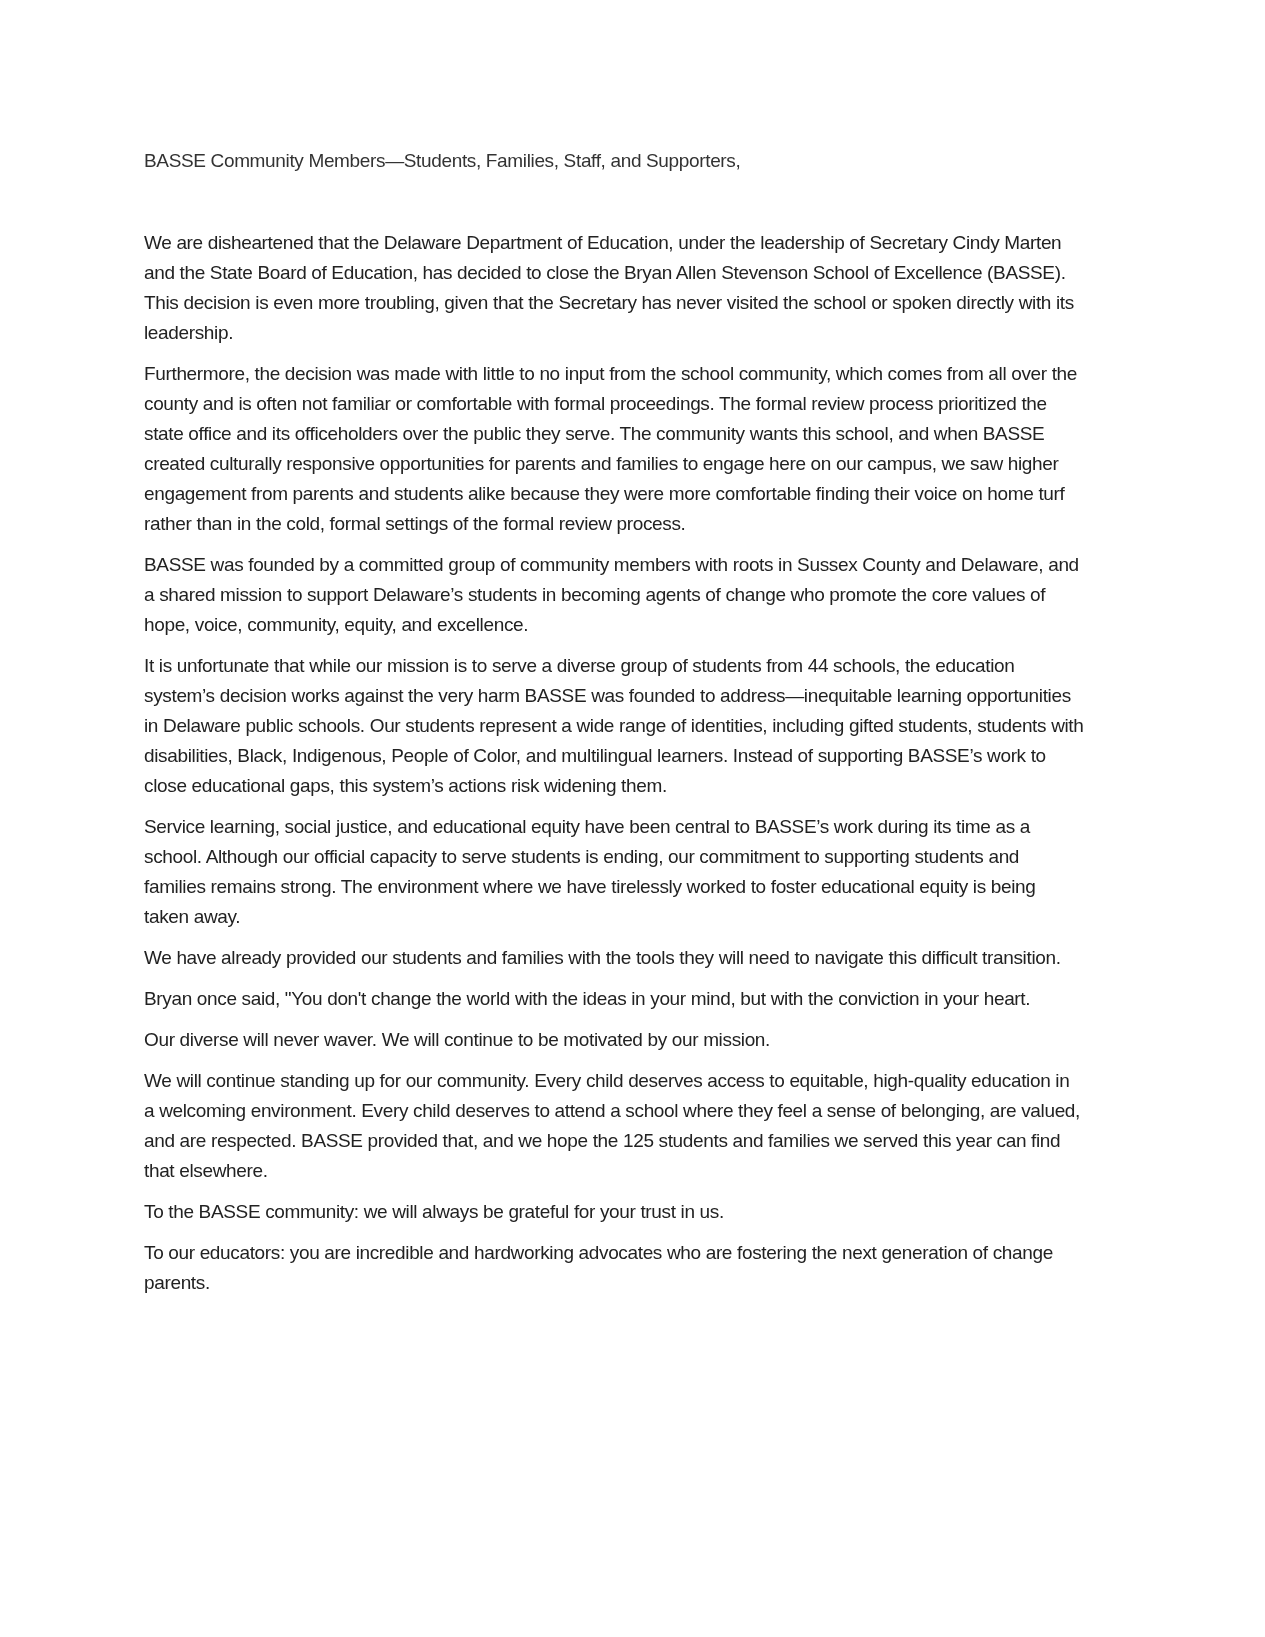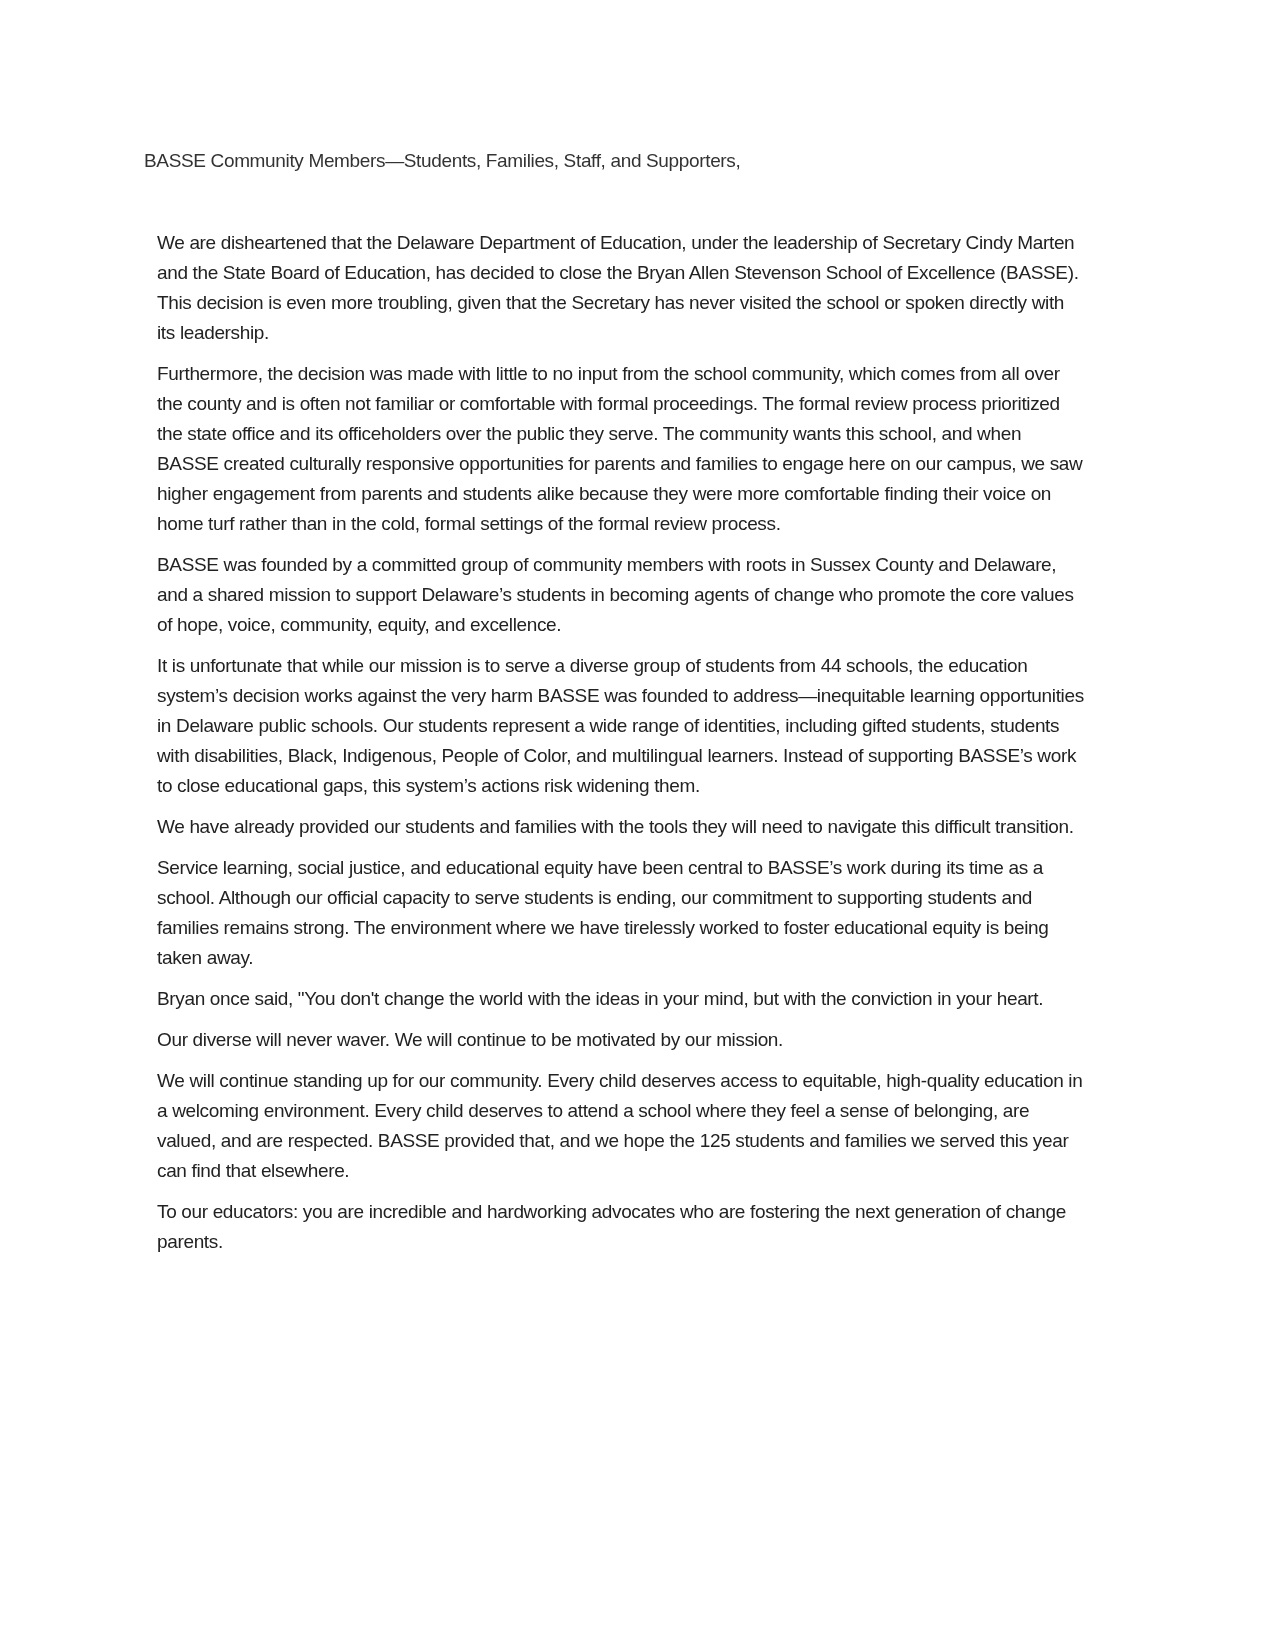--- a/index.html
+++ b/index.html
@@ -4,30 +4,31 @@
 <style>
   html, body { margin: 0; padding: 0; background: #ffffff; }
   body { width: 1265px; height: 1637px; position: relative; overflow: hidden; }
   .page {
     position: absolute; left: 144px; top: 146px; width: 940px;
     font-family: Liberation Sans, sans-serif;
     color: #222222; font-size: 19px; line-height: 30px;
     letter-spacing: -0.35px;
   }
   .salutation { margin: 0 0 52px 0; color: #333333; }
-  .para { margin: 0 0 11px 13px; }
+  .para { margin: 0 0 11px 0; }
 </style>
 </head>
 <body>
 
 <div class="page">
   <p class="salutation">BASSE Community Members—Students, Families, Staff, and Supporters,</p>
   <p class="para">We are disheartened that the Delaware Department of Education, under the leadership of Secretary Cindy Marten and the State Board of Education, has decided to close the Bryan Allen Stevenson School of Excellence (BASSE). This decision is even more troubling, given that the Secretary has never visited the school or spoken directly with its leadership.</p>
   <p class="para">Furthermore, the decision was made with little to no input from the school community, which comes from all over the county and is often not familiar or comfortable with formal proceedings. The formal review process prioritized the state office and its officeholders over the public they serve. The community wants this school, and when BASSE created culturally responsive opportunities for parents and families to engage here on our campus, we saw higher engagement from parents and students alike because they were more comfortable finding their voice on home turf rather than in the cold, formal settings of the formal review process.</p>
   <p class="para">BASSE was founded by a committed group of community members with roots in Sussex County and Delaware, and a shared mission to support Delaware’s students in becoming agents of change who promote the core values of hope, voice, community, equity, and excellence.</p>
   <p class="para">It is unfortunate that while our mission is to serve a diverse group of students from 44 schools, the education system’s decision works against the very harm BASSE was founded to address—inequitable learning opportunities in Delaware public schools. Our students represent a wide range of identities, including gifted students, students with disabilities, Black, Indigenous, People of Color, and multilingual learners. Instead of supporting BASSE’s work to close educational gaps, this system’s actions risk widening them.</p>
+  <p class="para">Service learning, social justice, and educational equity have been central to BASSE’s work during its time as a school. Although our official capacity to serve students is ending, our commitment to supporting students and families remains strong. The environment where we have tirelessly worked to foster educational equity is being taken away.</p>
   <p class="para">We have already provided our students and families with the tools they will need to navigate this difficult transition.</p>
-  <p class="para">Service learning, social justice, and educational equity have been central to BASSE’s work during its time as a school. Although our official capacity to serve students is ending, our commitment to supporting students and families remains strong. The environment where we have tirelessly worked to foster educational equity is being taken away.</p>
   <p class="para">Bryan once said, "You don't change the world with the ideas in your mind, but with the conviction in your heart.</p>
   <p class="para">Our diverse will never waver. We will continue to be motivated by our mission.</p>
   <p class="para">We will continue standing up for our community. Every child deserves access to equitable, high-quality education in a welcoming environment. Every child deserves to attend a school where they feel a sense of belonging, are valued, and are respected. BASSE provided that, and we hope the 125 students and families we served this year can find that elsewhere.</p>
+  <p class="para">To the BASSE community: we will always be grateful for your trust in us.</p>
   <p class="para">To our educators: you are incredible and hardworking advocates who are fostering the next generation of change parents.</p>
 </div>
 
 </body></html>

